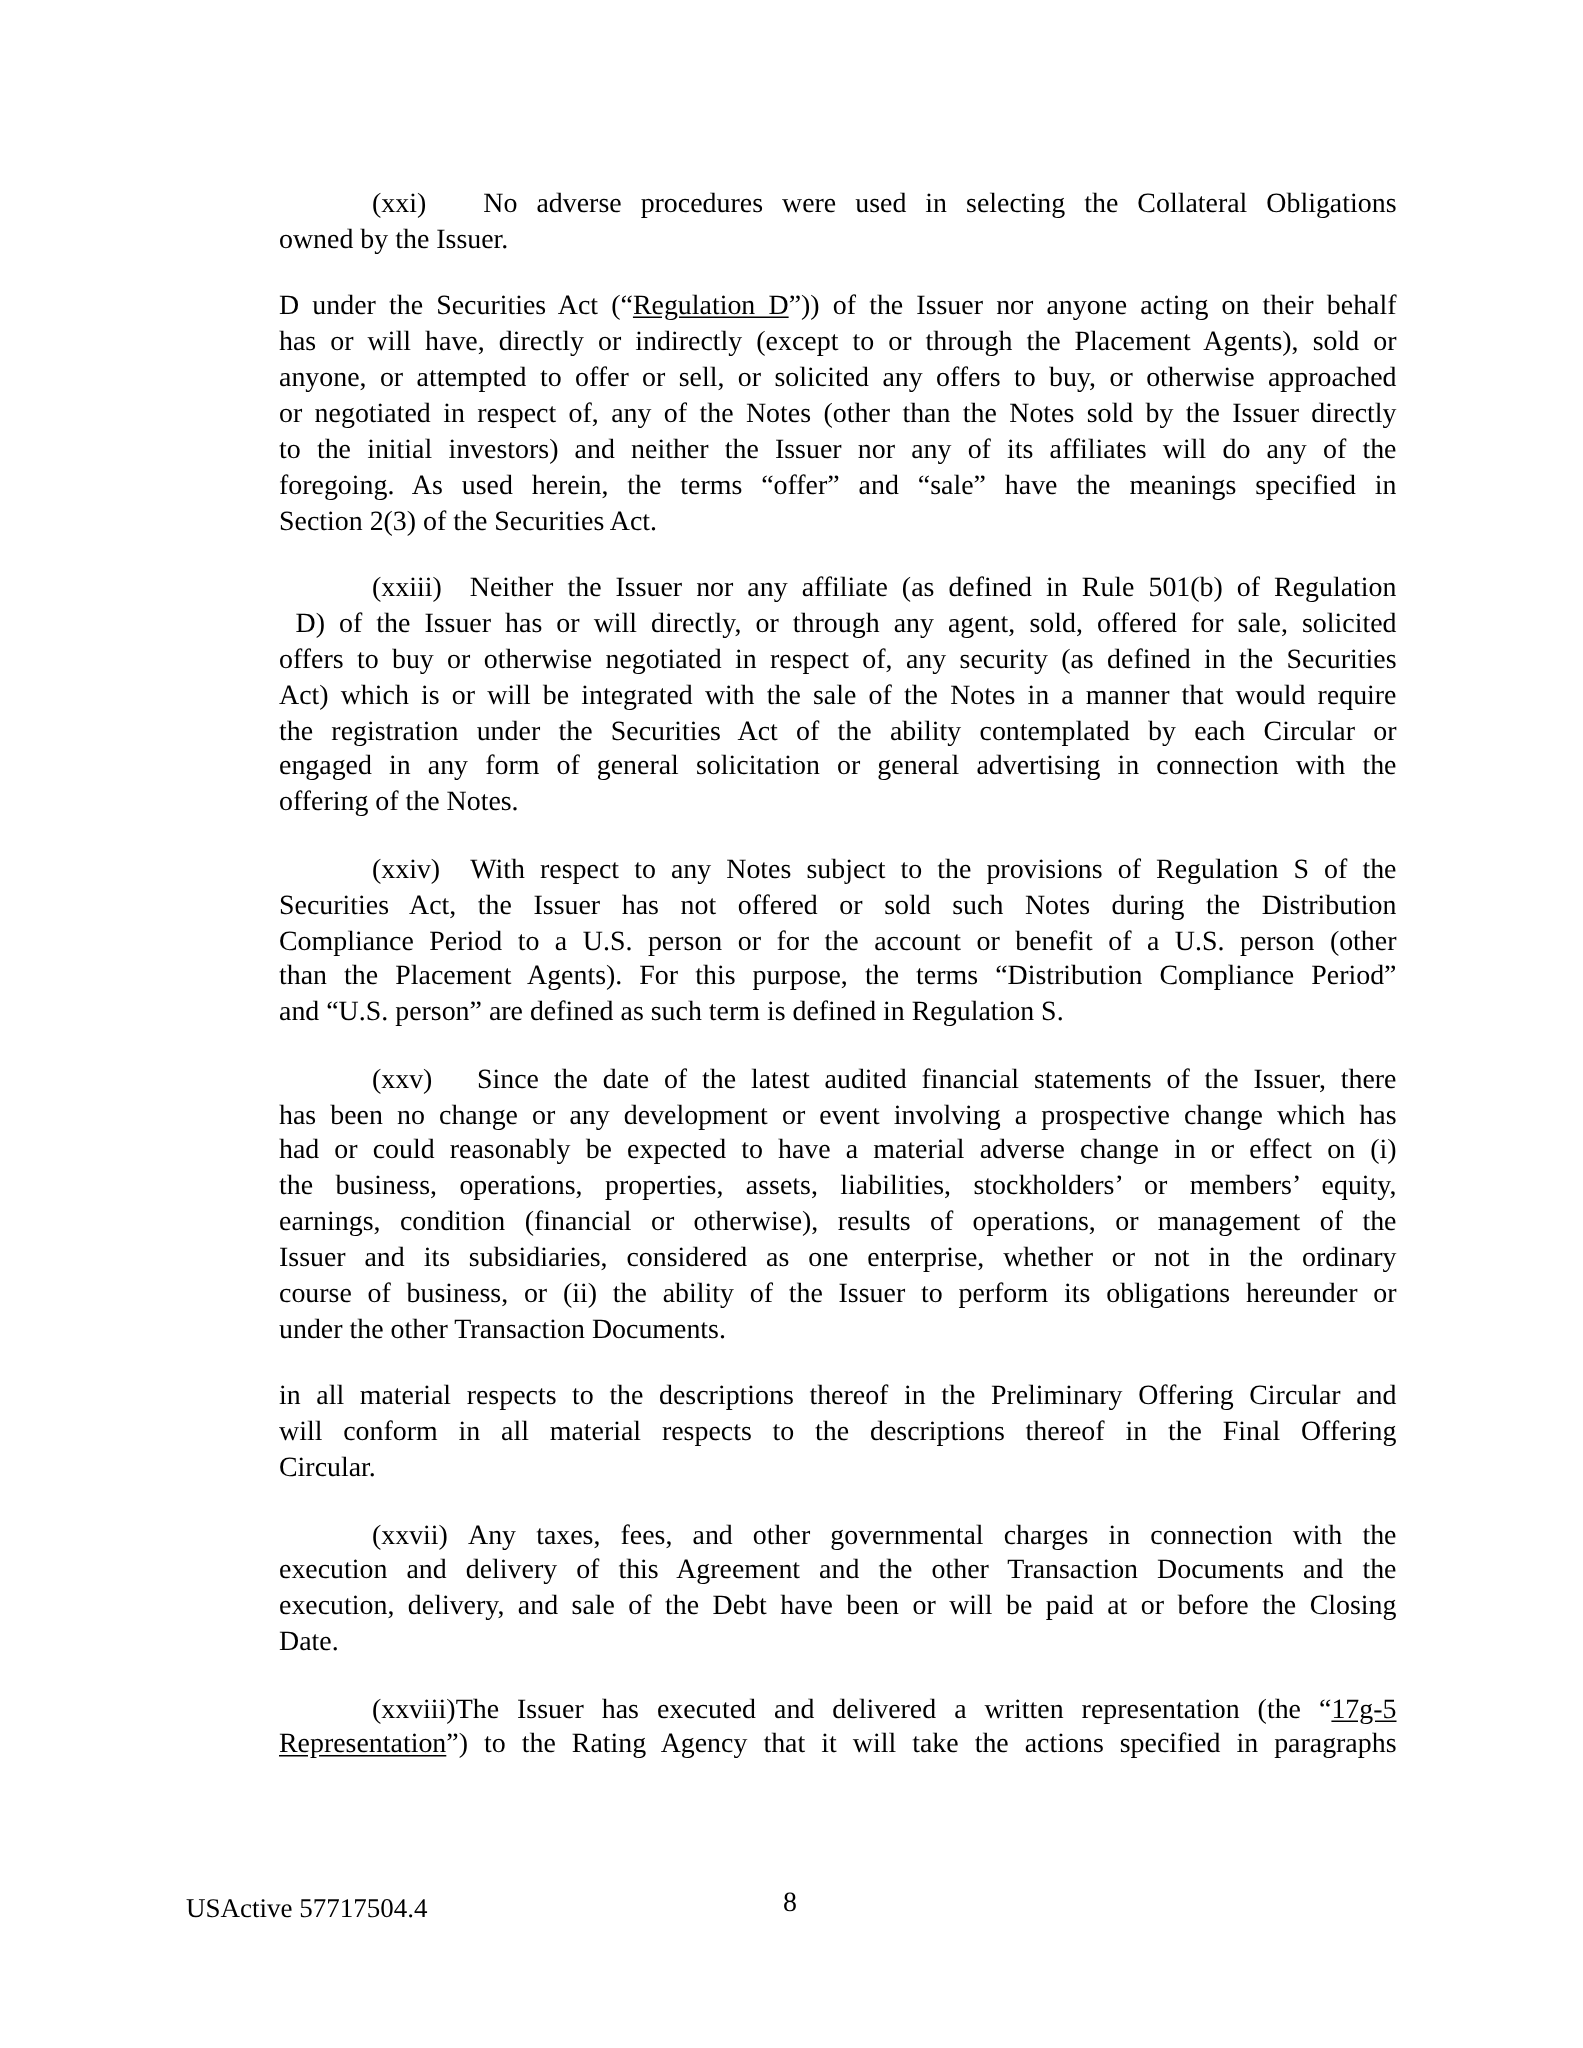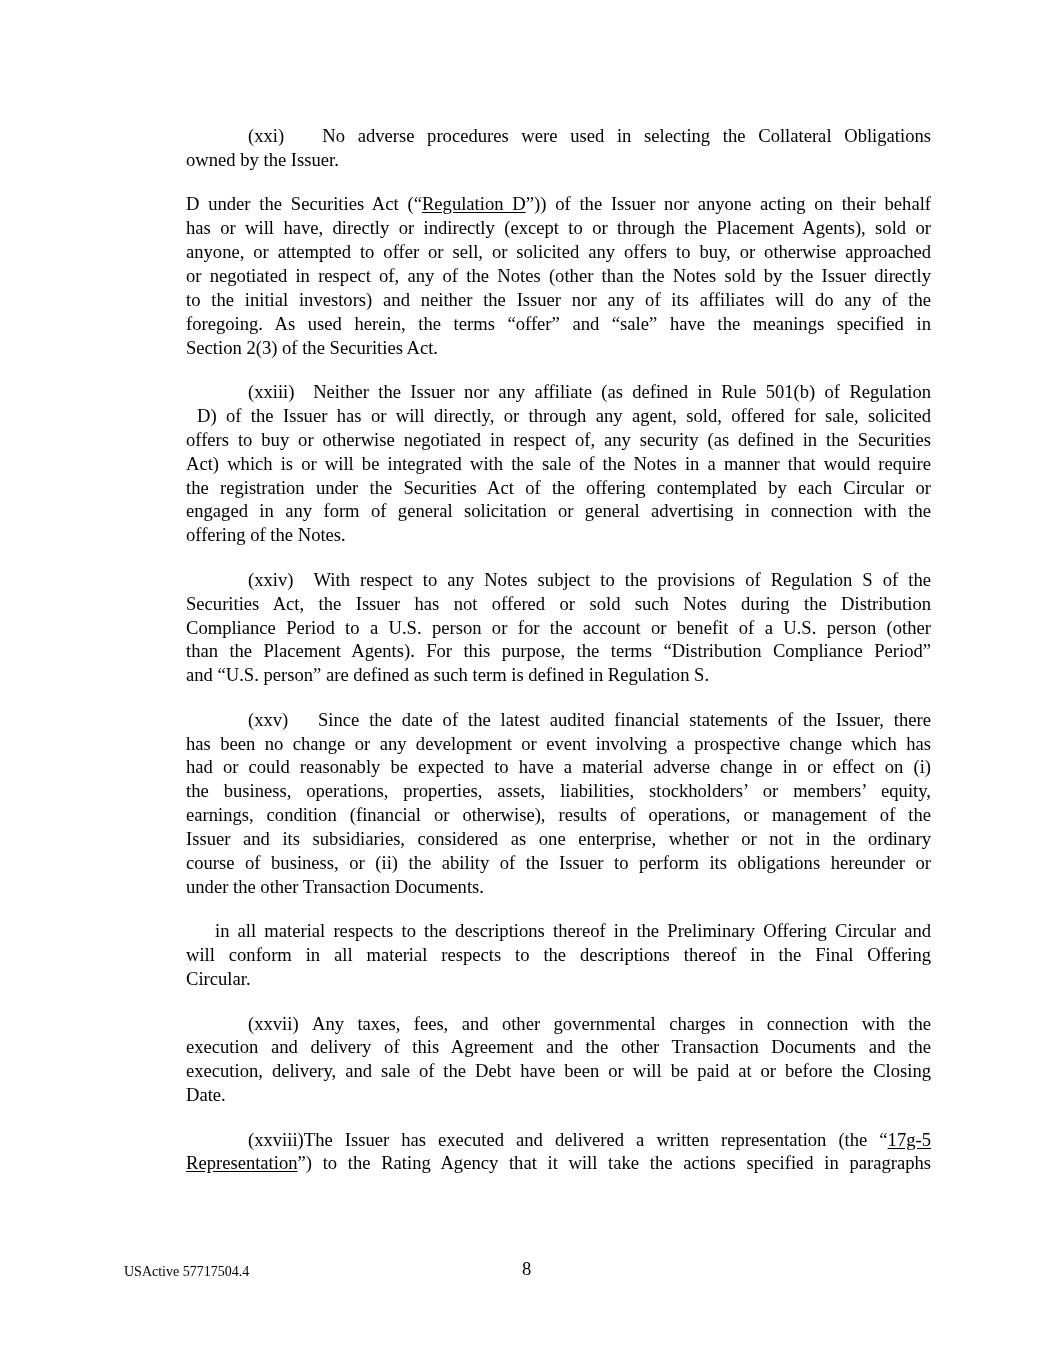--- a/index.html
+++ b/index.html
@@ -13,21 +13,21 @@
       position: absolute; left: 186px; top: 124px; width: 745px;
       font-size: 18.6px; line-height: 23.9px;
     }
     .para { margin: 0 0 20.5px 0; text-align: justify; }
     .line { display: block; text-align: justify; text-align-last: justify; white-space: nowrap; height: 23.9px; }
     .line.last { text-align-last: left; }
     .indent { padding-left: 62px; }
     .u { text-decoration: underline; text-underline-offset: 2px; }
     .footer-id {
       position: absolute; left: 124px; top: 1263px;
-      font-size: 14px; line-height: 18px;
+      font-size: 18px; line-height: 18px;
     }
     .page-num {
       position: absolute; left: 522px; top: 1258px;
       font-size: 18.6px; line-height: 22px;
     }
   </style>
 </head>
 <body>
 
 <div class="page">
@@ -46,21 +46,21 @@
       <span class="line" style="white-space: normal; text-align-last: justify;">to the initial investors) and neither the Issuer nor any of its affiliates will do any of the</span>
       <span class="line" style="white-space: normal; text-align-last: justify;">foregoing.  As used herein, the terms “offer” and “sale” have the meanings specified in</span>
       <span class="line last">Section 2(3) of the Securities Act.</span>
     </div>
 
     <div class="para">
       <span class="line indent" style="white-space: normal; text-align-last: justify;"><span>(xxiii)</span>&nbsp;&nbsp;<span>Neither the Issuer nor any affiliate (as defined in Rule 501(b) of Regulation</span></span>
       <span class="line" style="white-space: normal; text-align-last: justify; margin-left: 11px;">D) of the Issuer has or will directly, or through any agent, sold, offered for sale, solicited</span>
       <span class="line" style="white-space: normal; text-align-last: justify;">offers to buy or otherwise negotiated in respect of, any security (as defined in the Securities</span>
       <span class="line" style="white-space: normal; text-align-last: justify;">Act) which is or will be integrated with the sale of the Notes in a manner that would require</span>
-      <span class="line" style="white-space: normal; text-align-last: justify;">the registration under the Securities Act of the offering contemplated by each Circular or</span>
+      <span class="line" style="white-space: normal; text-align-last: justify;">the registration under the Securities Act of the ability contemplated by each Circular or</span>
       <span class="line" style="white-space: normal; text-align-last: justify;">engaged in any form of general solicitation or general advertising in connection with the</span>
       <span class="line last">offering of the Notes.</span>
     </div>
 
     <div class="para">
       <span class="line indent" style="white-space: normal; text-align-last: justify; margin-top: 12px;"><span>(xxiv)</span>&nbsp;&nbsp;<span>With respect to any Notes subject to the provisions of Regulation S of the</span></span>
       <span class="line" style="white-space: normal; text-align-last: justify;">Securities Act, the Issuer has not offered or sold such Notes during the Distribution</span>
       <span class="line" style="white-space: normal; text-align-last: justify;">Compliance Period to a U.S. person or for the account or benefit of a U.S. person (other</span>
       <span class="line" style="white-space: normal; text-align-last: justify;">than the Placement Agents).  For this purpose, the terms “Distribution Compliance Period”</span>
       <span class="line last">and “U.S. person” are defined as such term is defined in Regulation S.</span>
@@ -71,21 +71,21 @@
       <span class="line" style="white-space: normal; text-align-last: justify;">has been no change or any development or event involving a prospective change which has</span>
       <span class="line" style="white-space: normal; text-align-last: justify;">had or could reasonably be expected to have a material adverse change in or effect on (i)</span>
       <span class="line" style="white-space: normal; text-align-last: justify;">the business, operations, properties, assets, liabilities, stockholders’ or members’ equity,</span>
       <span class="line" style="white-space: normal; text-align-last: justify;">earnings, condition (financial or otherwise), results of operations, or management of the</span>
       <span class="line" style="white-space: normal; text-align-last: justify;">Issuer and its subsidiaries, considered as one enterprise, whether or not in the ordinary</span>
       <span class="line" style="white-space: normal; text-align-last: justify;">course of business, or (ii) the ability of the Issuer to perform its obligations hereunder or</span>
       <span class="line last">under the other Transaction Documents.</span>
     </div>
 
     <div class="para">
-      <span class="line" style="white-space: normal; text-align-last: justify; margin-left: 29px;">in all material respects to the descriptions thereof in the Preliminary Offering Circular and</span>
+      <span class="line" style="white-space: normal; text-align-last: justify;">in all material respects to the descriptions thereof in the Preliminary Offering Circular and</span>
       <span class="line" style="white-space: normal; text-align-last: justify;">will conform in all material respects to the descriptions thereof in the Final Offering</span>
       <span class="line last">Circular.</span>
     </div>
 
     <div class="para">
       <span class="line indent" style="white-space: normal; text-align-last: justify;"><span>(xxvii)</span>&nbsp;<span>Any taxes, fees, and other governmental charges in connection with the</span></span>
       <span class="line" style="white-space: normal; text-align-last: justify;">execution and delivery of this Agreement and the other Transaction Documents and the</span>
       <span class="line" style="white-space: normal; text-align-last: justify;">execution, delivery, and sale of the Debt have been or will be paid at or before the Closing</span>
       <span class="line last">Date.</span>
     </div>

